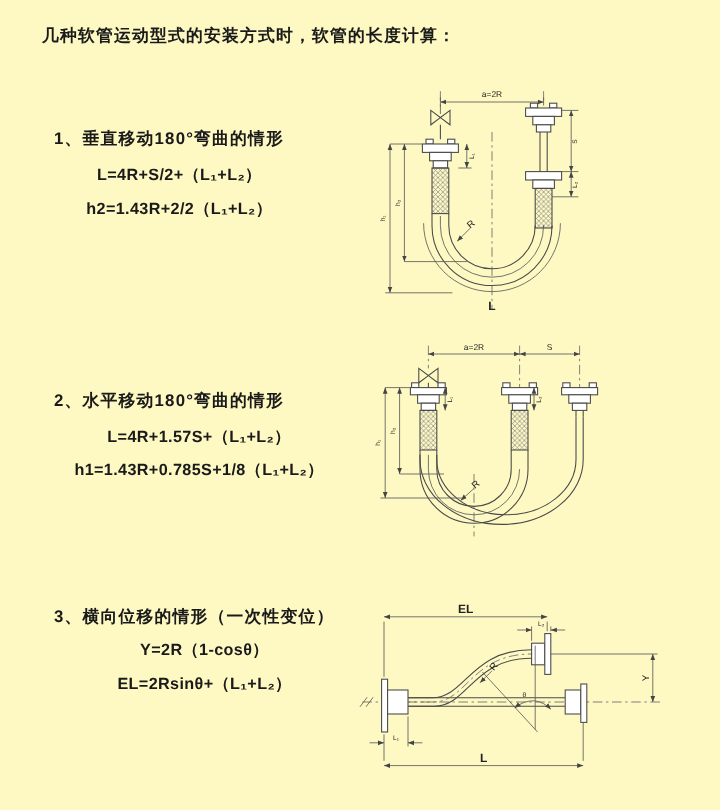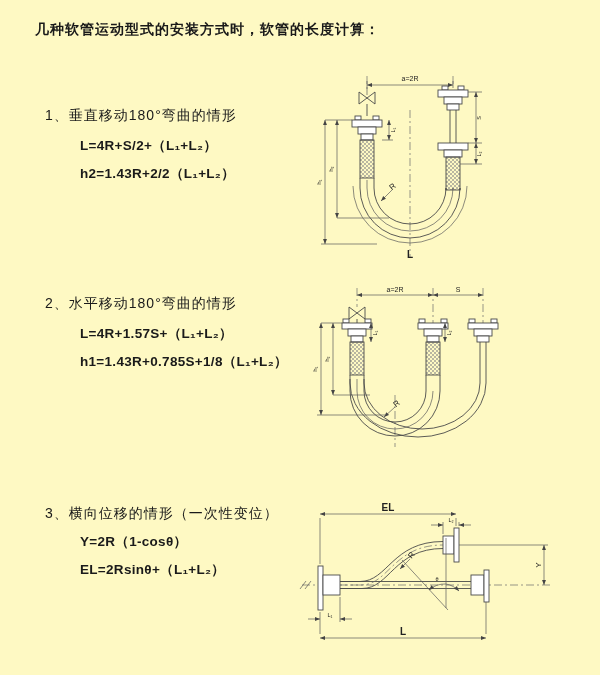--- a/index.html
+++ b/index.html
@@ -6,26 +6,26 @@
   .page{
     position:relative;width:600px;height:675px;background:#fef9c3;
     font-family:"Liberation Sans",sans-serif;color:#1a1a1a;overflow:hidden;
   }
   .title{
     position:absolute;left:35px;top:21px;font-size:14px;font-weight:bold;
     letter-spacing:1px;white-space:nowrap;
   }
   .section{position:absolute;left:45px;}
   .sec1{top:106px;}
-  .sec2{top:294px;}
+  .sec2{top:324px;}
   .sec3{top:504px;}
-  .heading{font-size:14px;font-weight:normal;line-height:18px;letter-spacing:1px;white-space:nowrap;}
+  .heading{font-size:14px;font-weight:bold;line-height:18px;letter-spacing:1px;white-space:nowrap;}
   .formula{
-    margin-left:35px;margin-top:11px;font-size:13.5px;font-weight:bold;
-    line-height:17px;letter-spacing:0.3px;white-space:nowrap;
+    margin-left:17px;margin-top:11px;font-size:13.5px;font-weight:bold;
+    line-height:17px;letter-spacing:0.3px;white-space:nowrap;text-align:center;
   }
   .formula.first{margin-top:13px;}
   .diag{position:absolute;}
   .d1{left:305px;top:68px;}
   .d2{left:305px;top:283px;}
   .d3{left:296px;top:498px;}
   svg{display:block;}
   svg .ln{stroke:#4a4a4a;stroke-width:0.9;fill:none;}
   svg .thin{stroke:#5a5a5a;stroke-width:0.7;fill:none;}
   svg .cl{stroke:#6a6a6a;stroke-width:0.7;fill:none;stroke-dasharray:8 3 2 3;}

